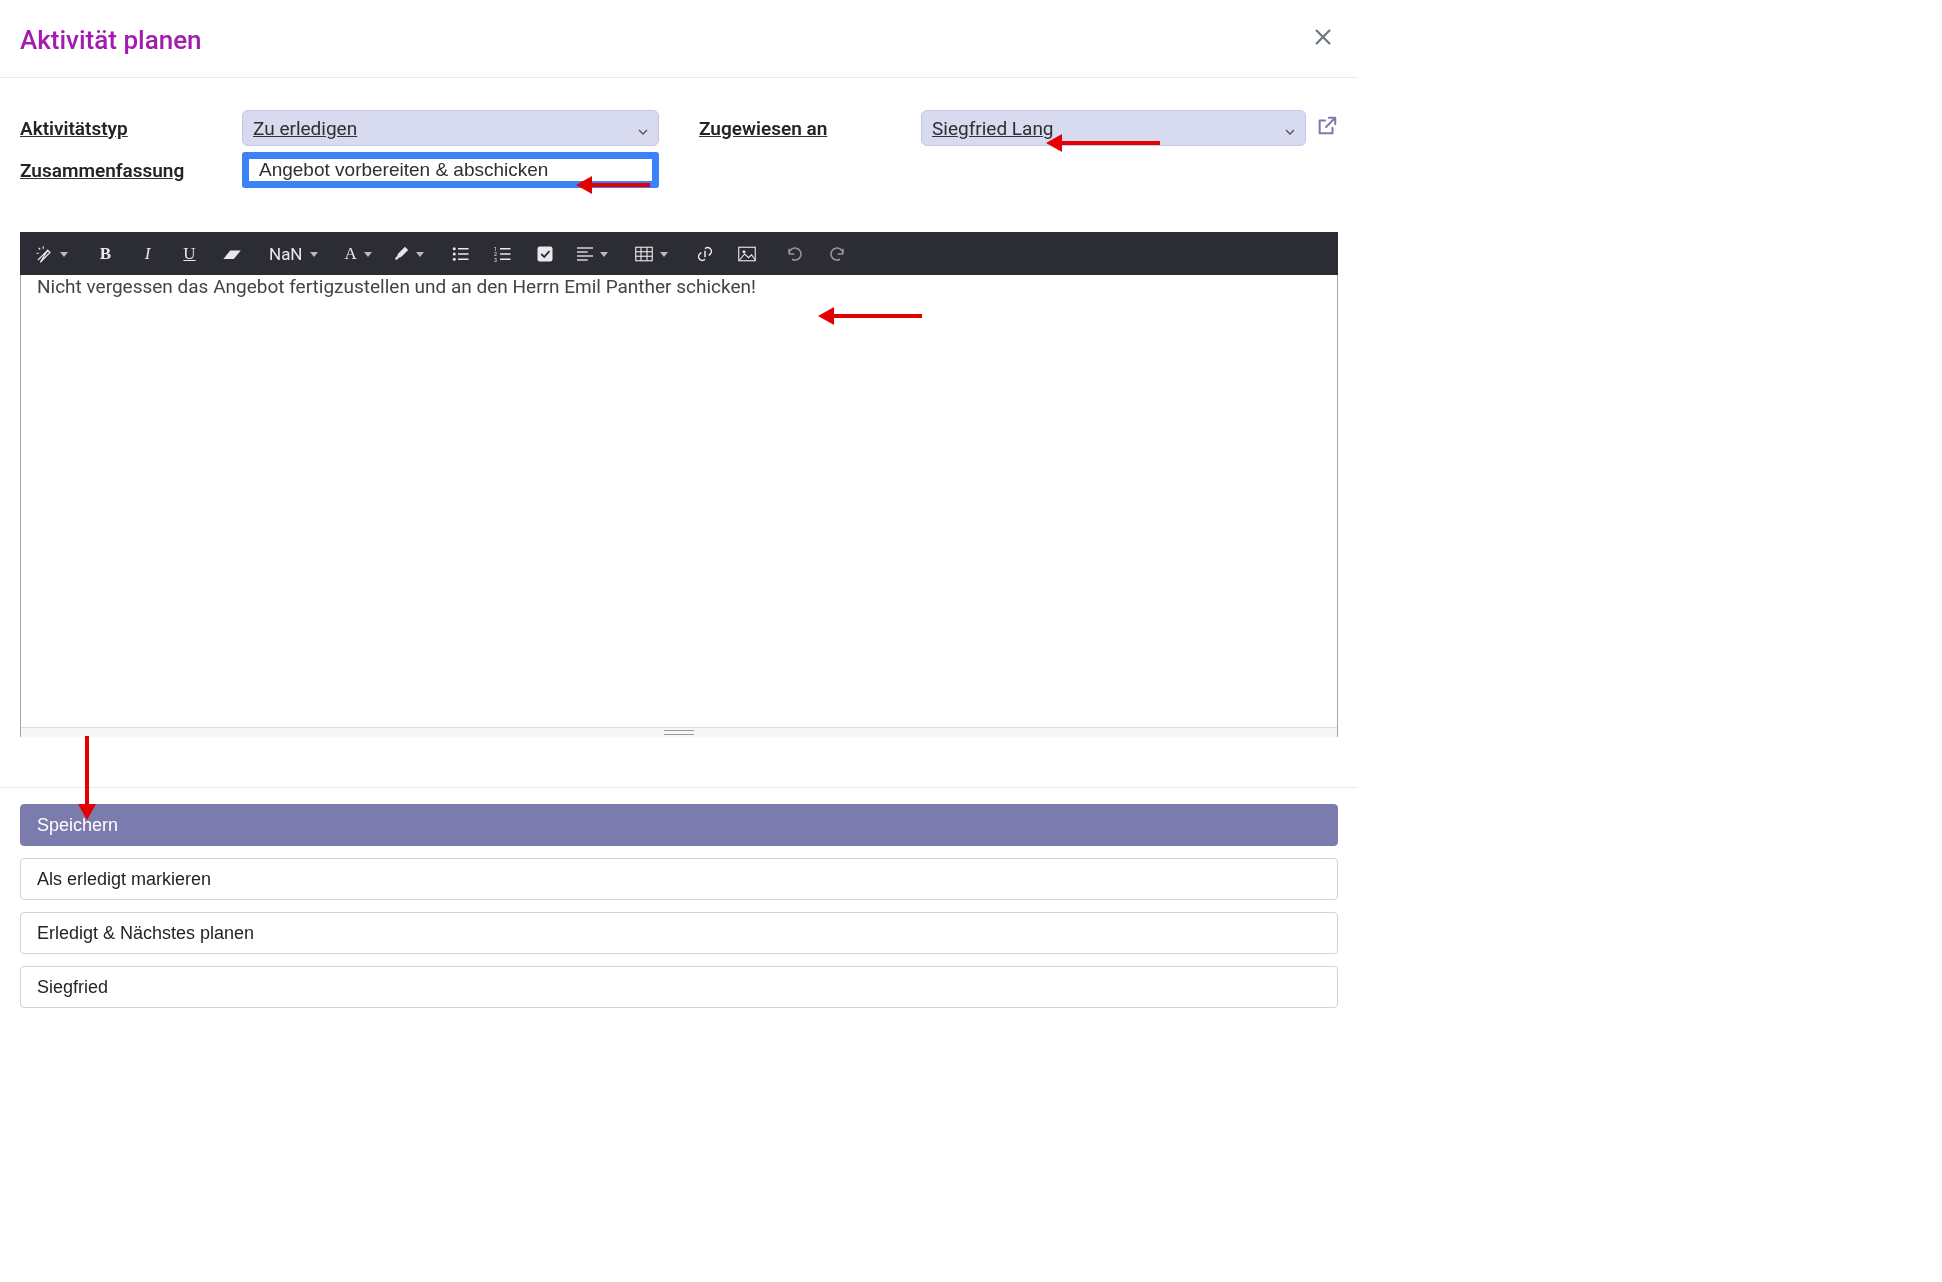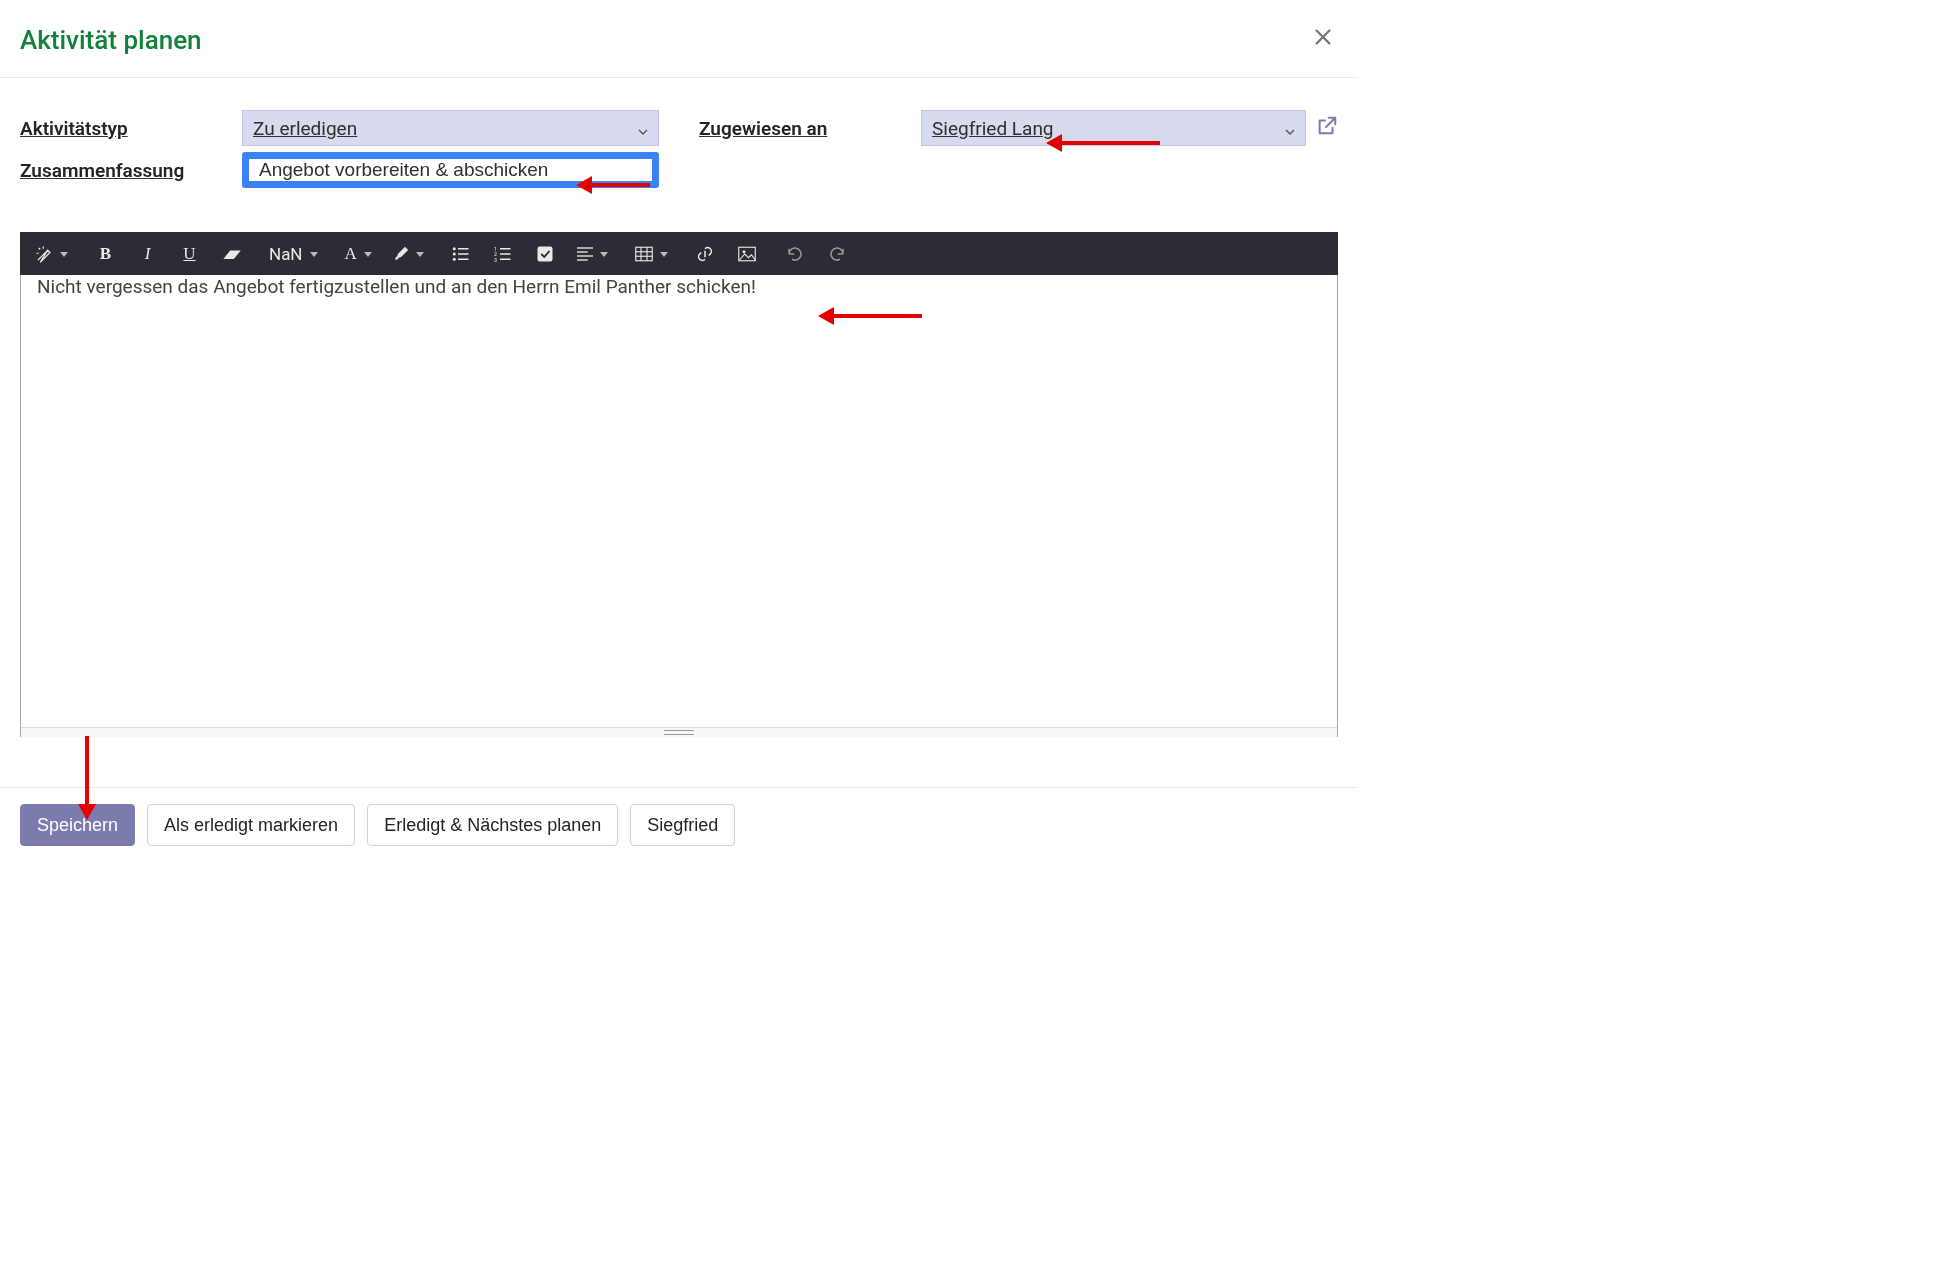--- a/index.html
+++ b/index.html
@@ -22,21 +22,21 @@
 
   .modal-header {
     padding: 22px 20px 20px 20px;
     display: flex;
     justify-content: space-between;
     align-items: center;
     border-bottom: 1px solid #e9ecef;
   }
   .modal-title {
     font-size: 26px;
-    color: #15803d;
+    color: #a21caf;
     font-weight: 500;
   }
   .close-btn {
     cursor: pointer;
     color: #6c757d;
     font-size: 22px;
     padding: 4px;
   }
   .close-btn svg { width: 22px; height: 22px; }
 
@@ -66,21 +66,21 @@
   .form-field {
     flex: 1;
     position: relative;
   }
 
   .select-lavender {
     display: flex;
     align-items: center;
     background: #d8daf0;
     border: 1px solid #c2c5e6;
-    border-radius: 0;
+    border-radius: 6px;
     height: 36px;
     padding: 0 10px;
     color: #2f2f2f;
     cursor: pointer;
   }
   .select-lavender .sel-text { flex: 1; }
   .select-lavender .caret {
     color: #555;
   }
 
@@ -175,20 +175,21 @@
   .resize-handle::before { transform: translateY(-2px); }
   .resize-handle::after { transform: translateY(2px); }
 
   
   .modal-footer {
     border-top: 1px solid #e9ecef;
     padding: 16px 20px;
     display: flex;
     gap: 12px;
     margin-top: 50px;
+    flex-direction: column;
   }
   .btn {
     height: 42px;
     padding: 0 16px;
     border: 1px solid #ced4da;
     border-radius: 4px;
     background: #fff;
     color: #212529;
     font-size: 18px;
     cursor: pointer;

